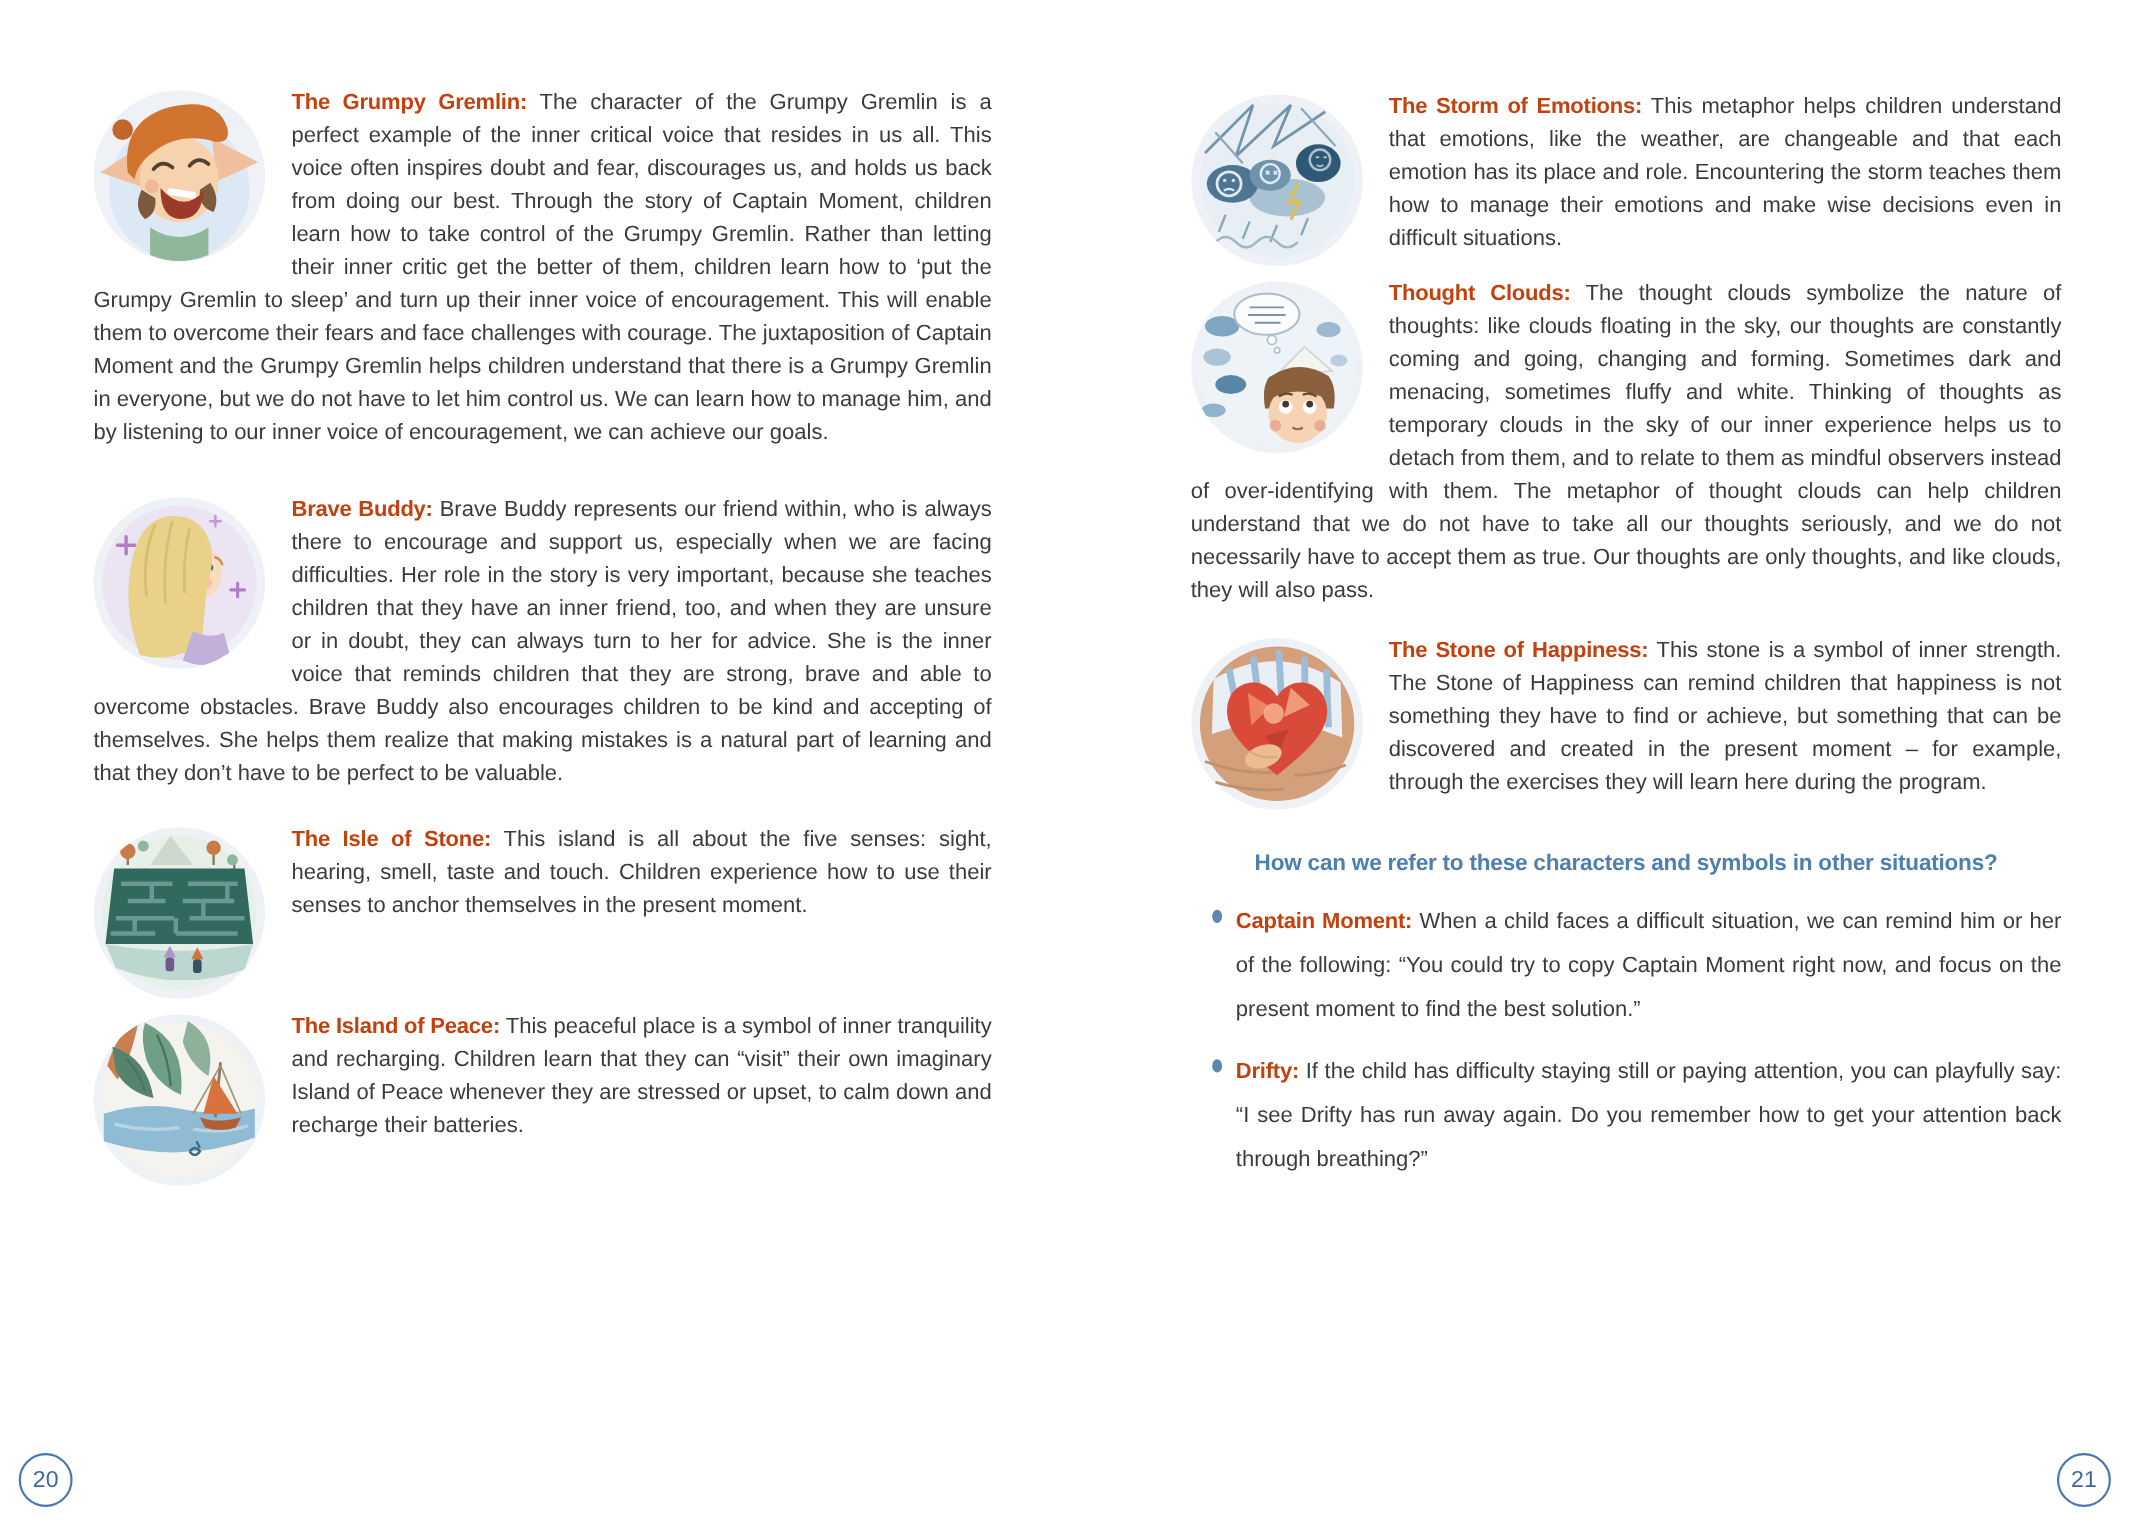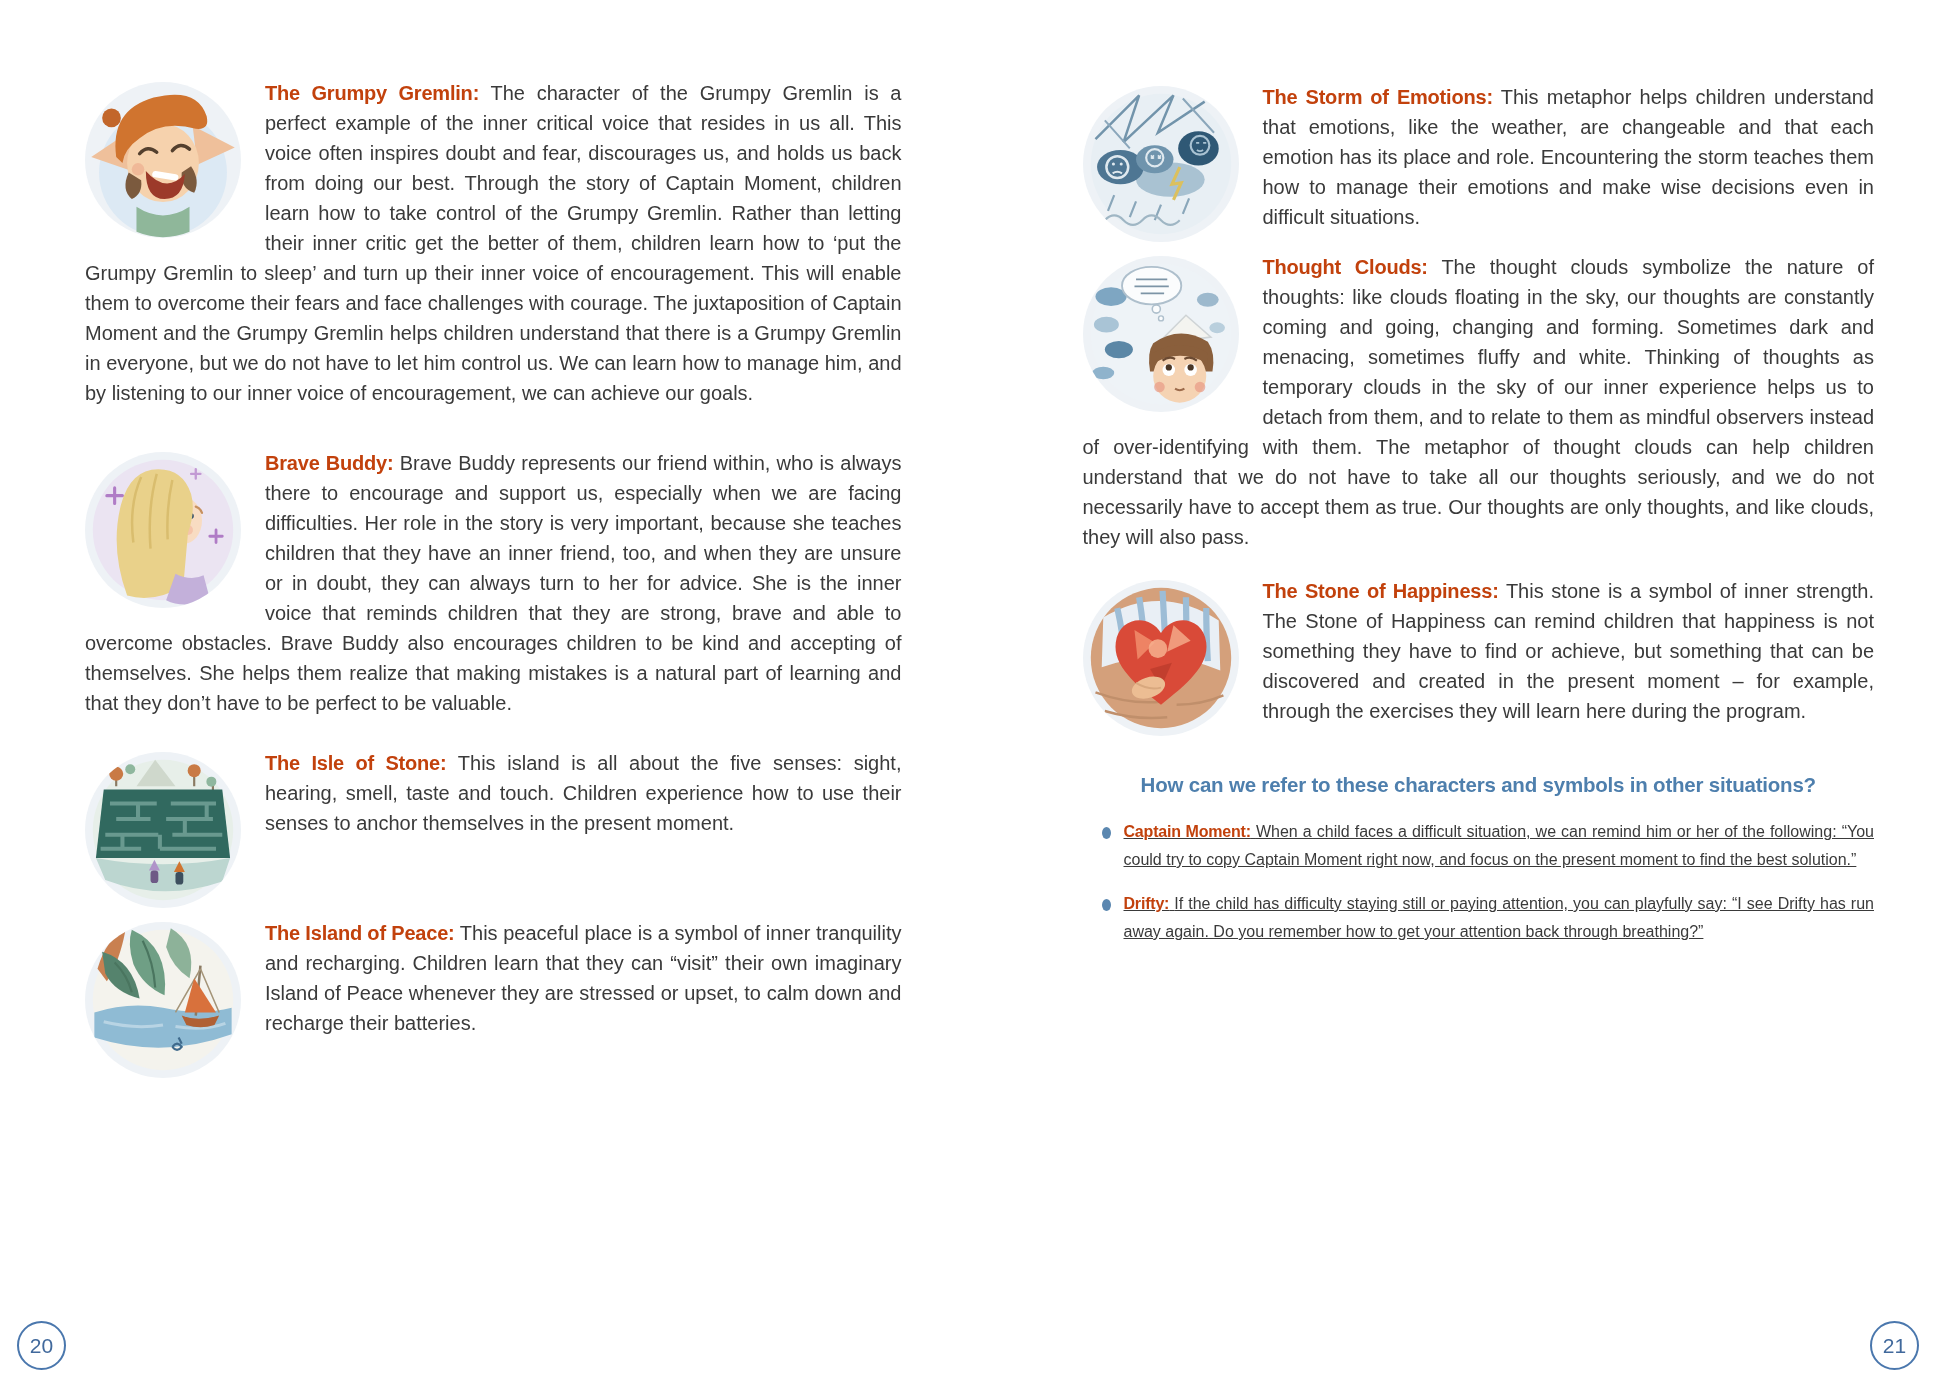--- a/index.html
+++ b/index.html
@@ -34,21 +34,21 @@
 
   .question {
     clear:left; font-weight:bold; color:#4e7fad;
     font-size:20.5px; line-height:26px; margin:46px 0 20px 0;
     letter-spacing:-0.2px;
     text-align:center;
   }
 
   .bullet {
     position:relative; padding-left:41px; margin-bottom:16px;
-    font-size:16px; line-height:28px; text-align:justify;text-decoration:underline;
+    font-size:20px; line-height:40px; text-align:justify;
   }
   .bullet::before {
     content:""; position:absolute; left:19px; top:9px;
     width:9px; height:12px; border-radius:50%; background:#5b87b0;
   }
 
   .pagenum {
     position:absolute; width:49px; height:49px; bottom:18px;
     border:2px solid #4a77ad; border-radius:50%;
     color:#41699c; font-size:21px;

